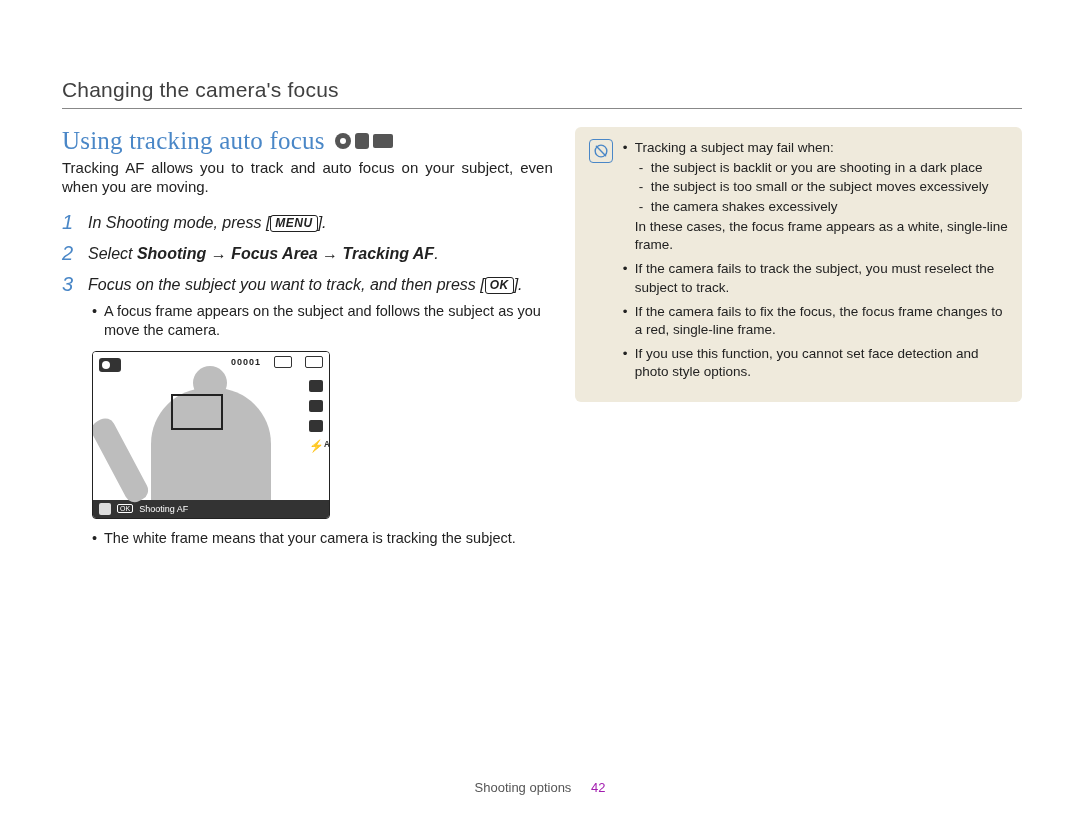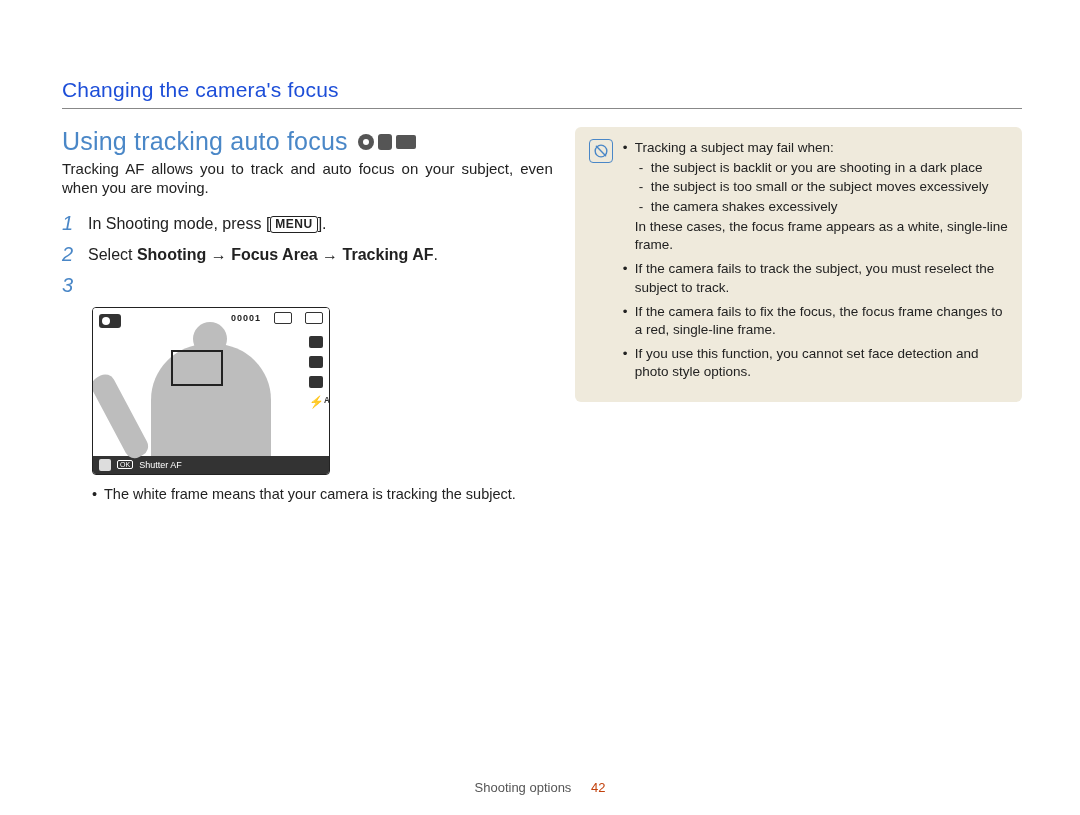--- a/index.html
+++ b/index.html
@@ -15,21 +15,21 @@
   .page {
     position: relative;
     width: 1080px;
     height: 815px;
     box-sizing: border-box;
     padding: 78px 58px 0 62px;
   }
   .header-title {
     font-size: 21px;
     font-weight: 300;
-    color: #1d4ed8;
+    color: #404040;
     margin-bottom: 6px;
     letter-spacing: 0.2px;
   }
   .header-rule {
     border: none;
     border-top: 1px solid #888;
     margin: 0 0 18px 0;
   }
   .columns {
     display: flex;
@@ -40,20 +40,21 @@
 
   .section-title {
     font-size: 25px;
     font-weight: 400;
     color: #4a87c7;
     margin: 0 0 4px 0;
     letter-spacing: 0.2px;
     display: flex;
     align-items: center;
     gap: 10px;
+    font-family: Liberation Serif, serif;
   }
   .mode-icons { display: inline-flex; gap: 4px; align-items: center; }
   .mode-icon {
     width: 18px; height: 14px;
     background: #666;
     display: inline-block;
     border-radius: 2px;
   }
   .mode-icon.circle {
     width: 16px; height: 16px; border-radius: 50%;
@@ -92,20 +93,21 @@
     font-style: italic;
     font-weight: 300;
     color: #4a87c7;
     min-width: 16px;
     margin-top: -2px;
   }
   .step-body {
     font-size: 16px;
     font-weight: 300;
     line-height: 1.3;
+    font-style: italic;
   }
   .step-body .bold { font-weight: 600; }
   .menu-label {
     display: inline-block;
     border: 1.5px solid #222;
     border-radius: 3px;
     padding: 0 4px;
     font-size: 12px;
     font-weight: 700;
     letter-spacing: 0.5px;
@@ -259,21 +261,21 @@
     content:"-"; position:absolute; left:0; top:0;
   }
 
   .footer {
     position:absolute; left:0; right:0; bottom:20px;
     text-align:center;
     font-size:13px;
     font-weight:300;
     color:#555;
   }
-  .footer .pnum{ margin-left:16px; color:#c2410c; }
+  .footer .pnum{ margin-left:16px; color:#a21caf; }
 </style>
 </head>
 <body>
 
 <div class="page">
 
   <div class="header-title">Changing the camera's focus</div>
   <hr class="header-rule">
 
   <div class="columns">
@@ -300,22 +302,28 @@
 
       <div class="step">
         <div class="step-num">2</div>
         <div class="step-body">
           <span>Select </span><span class="bold">Shooting → Focus Area → Tracking AF</span><span>.</span>
         </div>
       </div>
 
       <div class="step">
         <div class="step-num">3</div>
-      </div>
-
+        <div class="step-body">
+          <span>Focus on the subject you want to track, and then press [</span><span class="ok-label">OK</span><span>].</span>
+        </div>
+      </div>
+
+      <ul class="sub-list">
+        <li>A focus frame appears on the subject and follows the subject as you move the camera.</li>
+      </ul>
 
       <div class="camera-box">
         <div class="camera-main">
           <div class="cam-top-left"></div>
           <div class="cam-top-right">
             <span>00001</span>
             <span class="pill"></span>
             <span class="pill"></span>
           </div>
           <div class="cam-right-icons">
@@ -324,21 +332,21 @@
             <span></span>
             <span class="flash">⚡ᴬ</span>
           </div>
           <div class="silhouette-arm"></div>
           <div class="silhouette"></div>
           <div class="focus-frame"></div>
         </div>
         <div class="camera-bottom">
           <span class="bot-icon"></span>
           <span class="ok-mini">OK</span>
-          <span>Shutter AF</span>
+          <span>Shooting AF</span>
         </div>
       </div>
 
       <ul class="sub-list">
         <li>The white frame means that your camera is tracking the subject.</li>
       </ul>
 
     </div>
 
     <div class="col-right">

